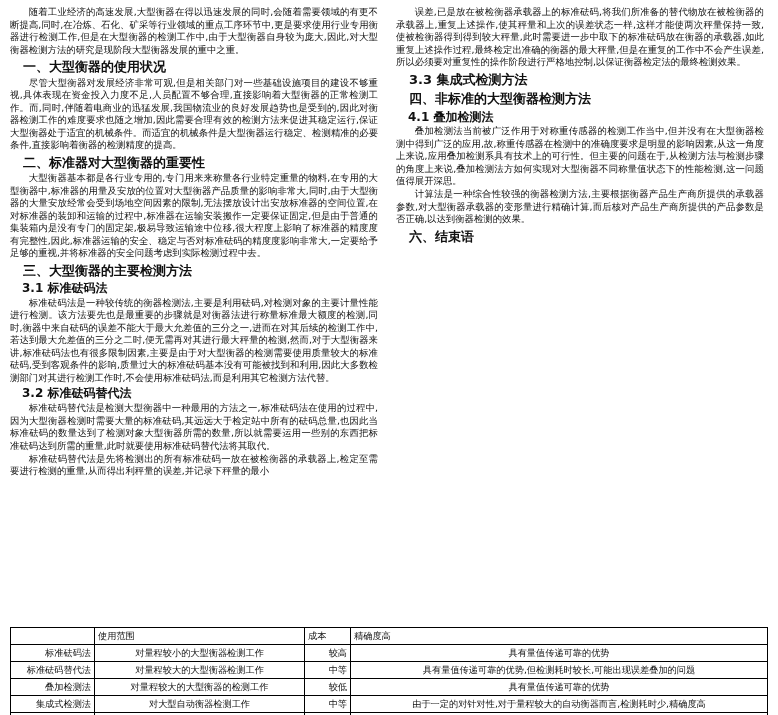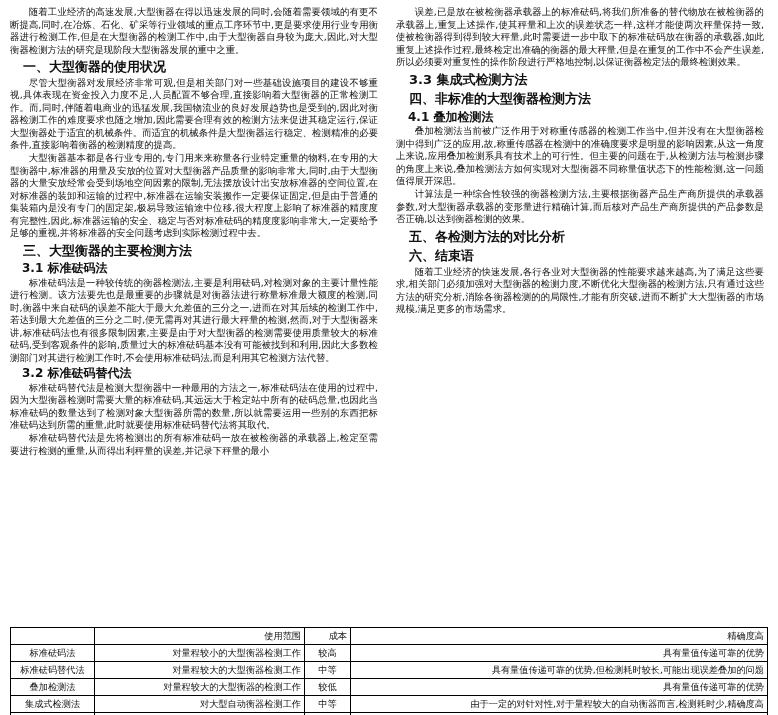--- a/index.html
+++ b/index.html
@@ -59,71 +59,70 @@
   }
   table.summary th,
   table.summary td {
     border: 1px solid #000000;
     padding: 2px 3px;
     line-height: 1.3;
     vertical-align: middle;
   }
   table.summary thead th {
     font-weight: normal;
-    text-align: right;
+    text-align: left;
   }
   table.summary thead th.blank {
     border-top: 1px solid #000000;
     border-left: 1px solid #000000;
   }
   table.summary td.name {
-    text-align: center;
+    text-align: right;
     white-space: nowrap;
   }
   table.summary td.usage {
+    text-align: center;
+  }
+  table.summary td.cost {
     text-align: right;
   }
-  table.summary td.cost {
+  table.summary td.effect {
     text-align: center;
-  }
-  table.summary td.effect {
-    text-align: right;
   }
   .col-w-name { width: 84px; }
   .col-w-usage { width: 210px; }
   .col-w-cost { width: 46px; }
   .col-w-effect { width: auto; }
 </style>
 </head>
 <body>
 
 <div class="page">
   <div class="columns">
     <div class="col" id="left-col">
         <p>随着工业经济的高速发展,大型衡器在得以迅速发展的同时,会随着需要领域的有更不断提高,同时,在冶炼、石化、矿采等行业领域的重点工序环节中,更是要求使用行业专用衡器进行检测工作,但是在大型衡器的检测工作中,由于大型衡器自身较为庞大,因此,对大型衡器检测方法的研究是现阶段大型衡器发展的重中之重。</p>
         <h2 class="sec">一、大型衡器的使用状况</h2>
         <p>尽管大型衡器对发展经济非常可观,但是相关部门对一些基础设施项目的建设不够重视,具体表现在资金投入力度不足,人员配置不够合理,直接影响着大型衡器的正常检测工作。而,同时,伴随着电商业的迅猛发展,我国物流业的良好发展趋势也是受到的,因此对衡器检测工作的难度要求也随之增加,因此需要合理有效的检测方法来促进其稳定运行,保证大型衡器处于适宜的机械条件。而适宜的机械条件是大型衡器运行稳定、检测精准的必要条件,直接影响着衡器的检测精度的提高。</p>
+        <h2 class="sec">二、标准器对大型衡器的重要性</h2>
         <p>大型衡器基本都是各行业专用的,专门用来来称量各行业特定重量的物料,在专用的大型衡器中,标准器的用量及安放的位置对大型衡器产品质量的影响非常大,同时,由于大型衡器的大量安放经常会受到场地空间因素的限制,无法摆放设计出安放标准器的空间位置,在对标准器的装卸和运输的过程中,标准器在运输安装搬作一定要保证固定,但是由于普通的集装箱内是没有专门的固定架,极易导致运输途中位移,很大程度上影响了标准器的精度度有完整性,因此,标准器运输的安全、稳定与否对标准砝码的精度度影响非常大,一定要给予足够的重视,并将标准器的安全问题考虑到实际检测过程中去。</p>
         <h2 class="sec">三、大型衡器的主要检测方法</h2>
         <h3 class="sub">3.1 标准砝码法</h3>
         <p>标准砝码法是一种较传统的衡器检测法,主要是利用砝码,对检测对象的主要计量性能进行检测。该方法要先也是最重要的步骤就是对衡器法进行称量标准最大额度的检测,同时,衡器中来自砝码的误差不能大于最大允差值的三分之一,进而在对其后续的检测工作中,若达到最大允差值的三分之二时,便无需再对其进行最大秤量的检测,然而,对于大型衡器来讲,标准砝码法也有很多限制因素,主要是由于对大型衡器的检测需要使用质量较大的标准砝码,受到客观条件的影响,质量过大的标准砝码基本没有可能被找到和利用,因此大多数检测部门对其进行检测工作时,不会使用标准砝码法,而是利用其它检测方法代替。</p>
         <h3 class="sub">3.2 标准砝码替代法</h3>
         <p>标准砝码替代法是检测大型衡器中一种最用的方法之一,标准砝码法在使用的过程中,因为大型衡器检测时需要大量的标准砝码,其远远大于检定站中所有的砝码总量,也因此当标准砝码的数量达到了检测对象大型衡器所需的数量,所以就需要运用一些别的东西把标准砝码达到所需的重量,此时就要使用标准砝码替代法将其取代。</p>
         <p>标准砝码替代法是先将检测出的所有标准砝码一放在被检衡器的承载器上,检定至需要进行检测的重量,从而得出利秤量的误差,并记录下秤量的最小</p>
       </div>
     <div class="col" id="right-col">
         <p>误差,已是放在被检衡器承载器上的标准砝码,将我们所准备的替代物放在被检衡器的承载器上,重复上述操作,使其秤量和上次的误差状态一样,这样才能使两次秤量保持一致,使被检衡器得到得到较大秤量,此时需要进一步中取下的标准砝码放在衡器的承载器,如此重复上述操作过程,最终检定出准确的衡器的最大秤量,但是在重复的工作中不会产生误差,所以必须要对重复性的操作阶段进行严格地控制,以保证衡器检定法的最终检测效果。</p>
         <h2 class="sec">3.3 集成式检测方法</h2>
         <h2 class="sec">四、非标准的大型衡器检测方法</h2>
         <h3 class="sub">4.1 叠加检测法</h3>
         <p>叠加检测法当前被广泛作用于对称重传感器的检测工作当中,但并没有在大型衡器检测中得到广泛的应用,故,称重传感器在检测中的准确度要求是明显的影响因素,从这一角度上来说,应用叠加检测系具有技术上的可行性。但主要的问题在于,从检测方法与检测步骤的角度上来说,叠加检测法方如何实现对大型衡器不同称量值状态下的性能检测,这一问题值得展开深思。</p>
         <p>计算法是一种综合性较强的衡器检测方法,主要根据衡器产品生产商所提供的承载器参数,对大型衡器承载器的变形量进行精确计算,而后核对产品生产商所提供的产品参数是否正确,以达到衡器检测的效果。</p>
-        <h2 class="sec">五、各检测方法的对比分析</h2>
         <h2 class="sec">六、结束语</h2>
-        <p>随着工业经济的快速发展,各行各业对大型衡器的性能要求越来越高,为了满足这些要求,相关部门必须加强对大型衡器的检测力度,不断优化大型衡器的检测方法,只有通过这些方法的研究分析,消除各衡器检测的的局限性,才能有所突破,进而不断扩大大型衡器的市场规模,满足更多的市场需求。</p>
       </div>
   </div>
 
   <table class="summary">
     <colgroup>
       <col class="col-w-name">
       <col class="col-w-usage">
       <col class="col-w-cost">
       <col class="col-w-effect">
     </colgroup>

